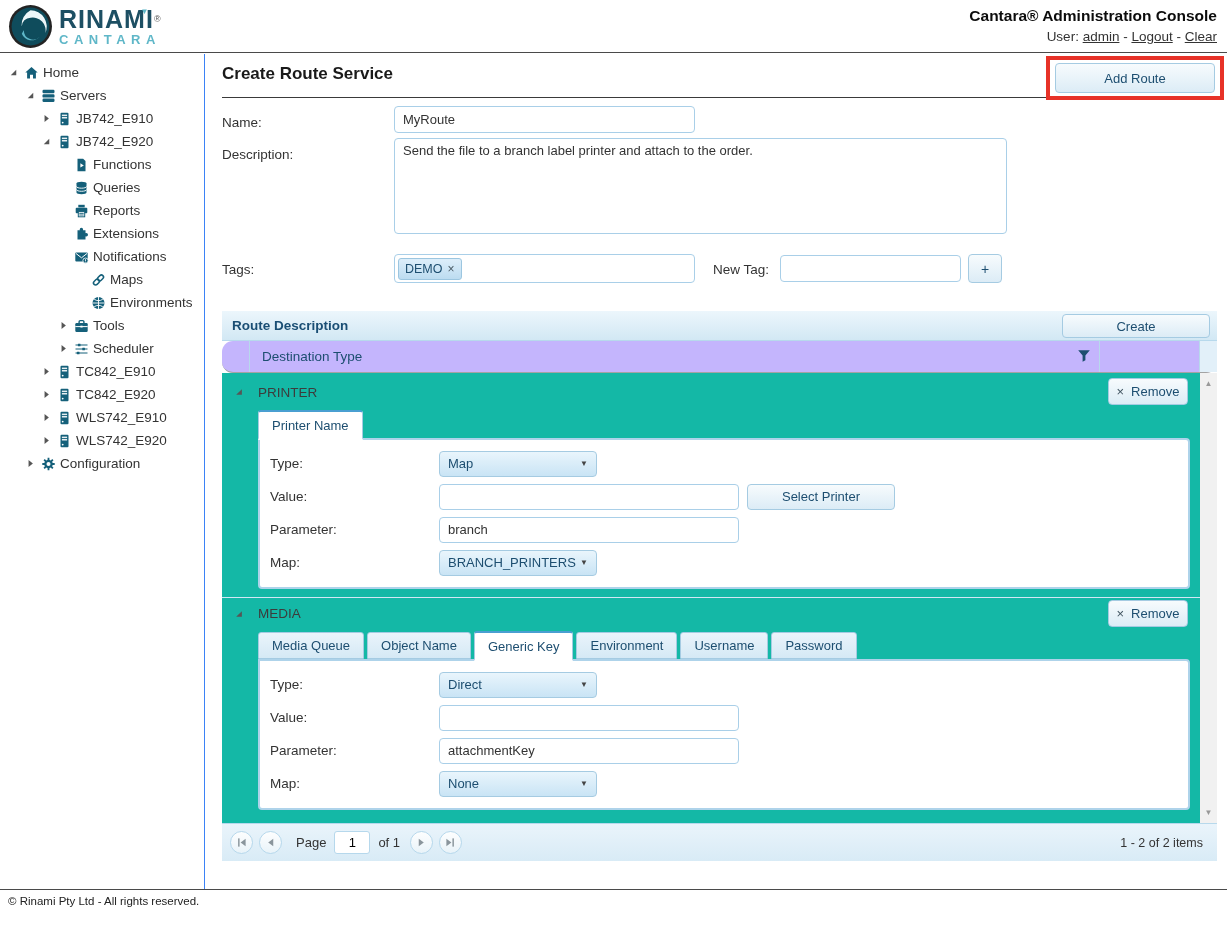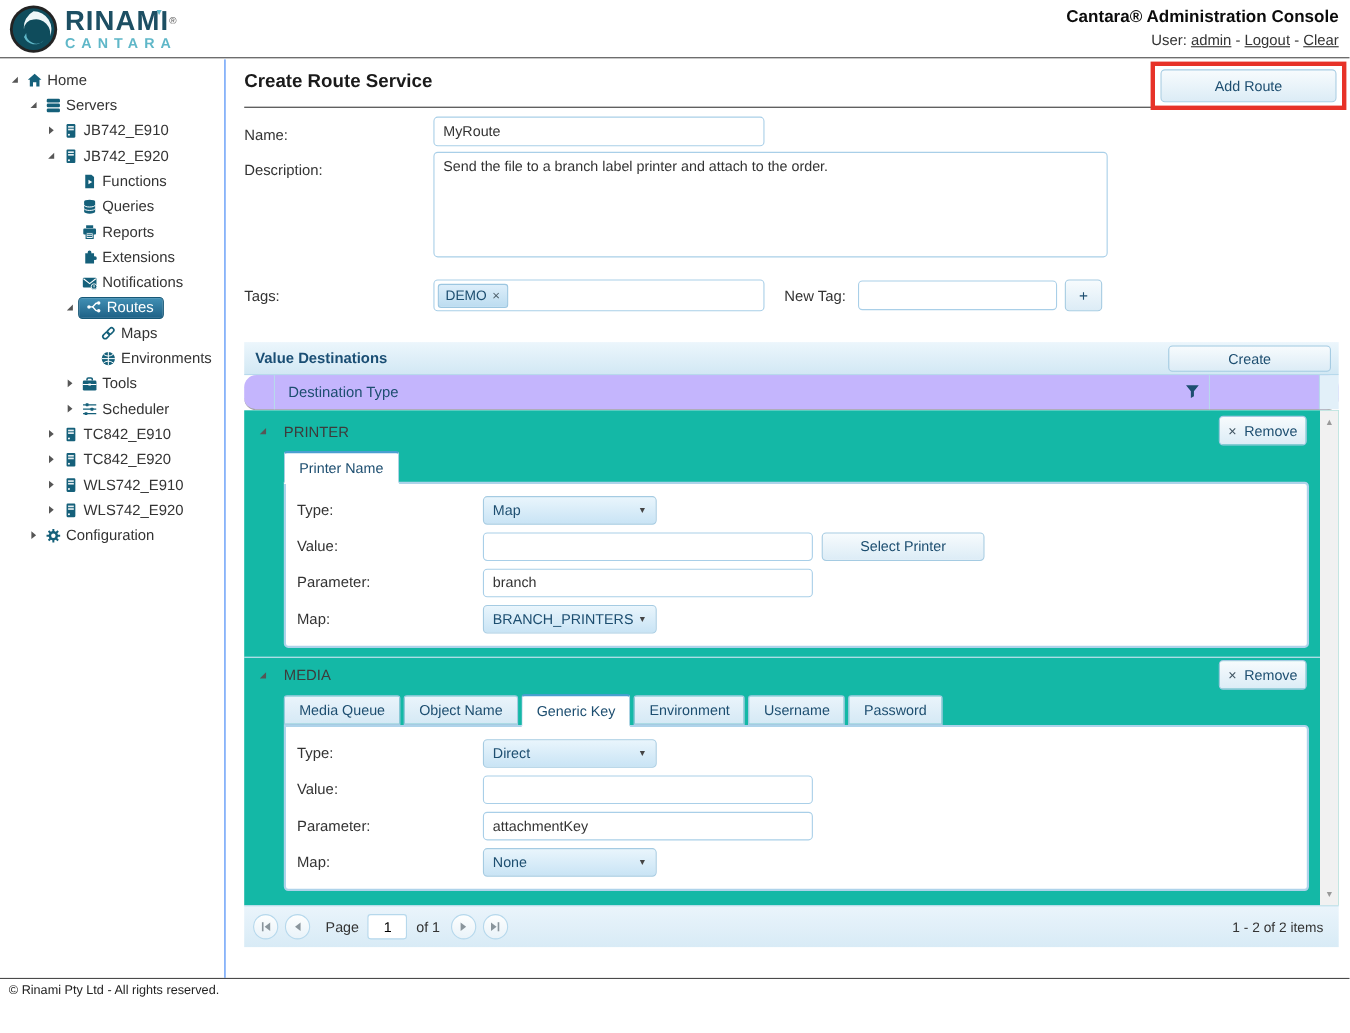--- a/index.html
+++ b/index.html
@@ -243,38 +243,20 @@
           <rect x="0.8" y="2.6" width="12.4" height="8.8" rx="1"></rect>
           <path d="M1.4 3.4 7 7.8 12.6 3.4" fill="none" stroke="#fff" stroke-width="1"></path>
           <circle cx="11" cy="10.6" r="2.6" stroke="#fff" stroke-width="0.8"></circle>
           <path d="M11 9.2v1.7" stroke="#fff" stroke-width="0.9"></path>
           <circle cx="11" cy="11.9" r="0.5" fill="#fff"></circle>
         </svg>
       </span>
     <span class="tlabel">Notifications</span>
   </div>
 
-  <div class="tree-item lvl3">
-    <span class="tgl">
-        <svg viewBox="0 0 14 14">
-          <path d="M10.5 3.5V10.5H3.5Z" fill="#565656"></path>
-        </svg>
-      </span>
-    <span class="selpill">
-      <span class="ticon">
-          <svg viewBox="0 0 14 14" fill="currentColor">
-            <path d="M2.6 7H5c2.4 0 2.4-3.6 4.8-3.6M5 7c2.4 0 2.4 3.6 4.8 3.6" fill="none" stroke="currentColor" stroke-width="1.3"></path>
-            <circle cx="2.4" cy="7" r="1.6"></circle>
-            <circle cx="11.2" cy="3.4" r="1.6"></circle>
-            <circle cx="11.2" cy="10.6" r="1.6"></circle>
-          </svg>
-        </span>
-      <span class="tlabel">Routes</span>
-    </span>
-  </div>
 
   <div class="tree-item lvl4">
     <span class="tgl"></span>
     <span class="ticon">
         <svg viewBox="0 0 14 14">
           <g fill="none" stroke="currentColor" stroke-width="1.5" transform="rotate(-45 7 7)">
             <rect x="0.8" y="4.9" width="6.6" height="4.2" rx="2.1"></rect>
             <rect x="6.6" y="4.9" width="6.6" height="4.2" rx="2.1"></rect>
           </g>
         </svg>
@@ -433,21 +415,21 @@
       <span class="tag-x">×</span>
     </span>
   </div>
 
   <span class="field-label-abs" style="left:505px; top:208px;">New Tag:</span>
   <input class="tb newtag-input" type="text" value="" style="">
   <button class="btn addtag-btn">+</button>
 
   <div class="grid">
     <div class="grid-header">
-      <span class="gtitle">Value Destinations</span>
+      <span class="gtitle">Route Description</span>
       <button class="btn create-btn">Create</button>
     </div>
 
     <div class="grid-colhead">
       <div class="col-expand"></div>
       <div class="col-type">
         <span>Destination Type</span>
         <span class="filter-ic"><svg viewBox="0 0 14 14">
               <path d="M1.2 1.2h11.6L8.4 6.6v4.6l-2.8 1.6V6.6Z" fill="#1d4e70"></path>
             </svg></span>

